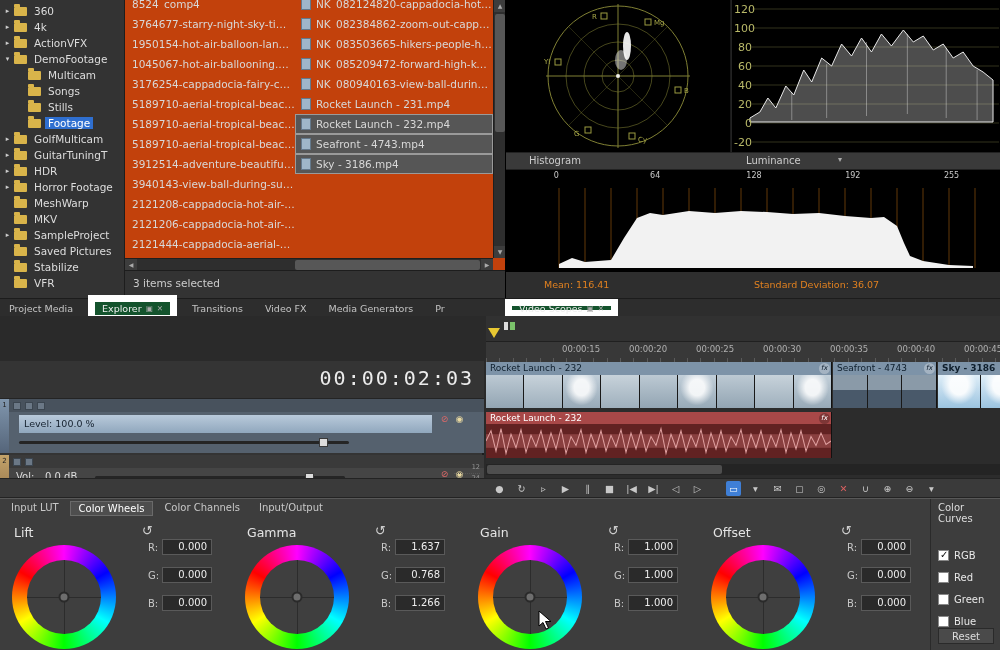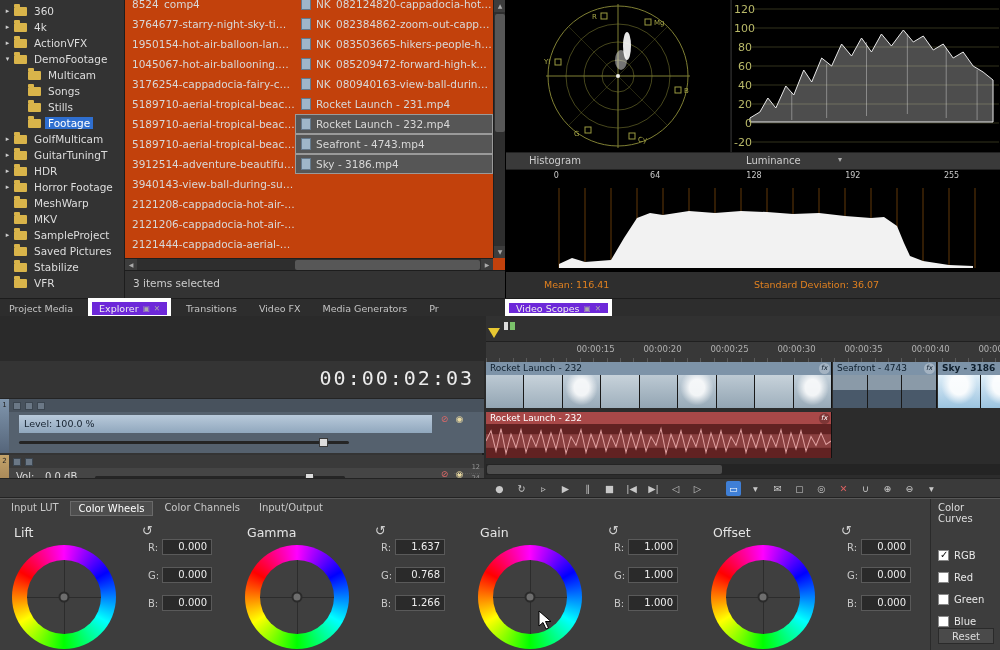--- a/index.html
+++ b/index.html
@@ -55,21 +55,21 @@
   .hlabels .hl{width:104px;text-align:center;font-size:8px;color:#c9c9c9;}
   .hsvg{position:absolute;left:0;top:16px;width:495px;height:86px;}
   .sstatus{position:absolute;left:0;top:272px;width:495px;height:26px;background:#2e2e2e;font-size:9.5px;color:#e08020;}
   .sstatus .mean{position:absolute;left:38px;top:7px;}
   .sstatus .stdev{position:absolute;left:248px;top:7px;}
 
   
   .tabbar{position:absolute;left:0;top:298px;width:1000px;height:32px;background:#2d2d2d;border-top:1px solid #1c1c1c;border-bottom:1px solid #1c1c1c;}
   .tabs-left{position:absolute;left:2px;top:0;display:flex;gap:8px;height:18px;align-items:center;}
   .tab{display:flex;align-items:center;gap:4px;padding:1px 7px;font-size:9.5px;color:#c4c4c4;white-space:nowrap;cursor:default;}
-  .tab.active{background:#6d28d9;border:4px solid #ffffff;color:#eee;}
+  .tab.active{background:#14532d;border:7px solid #ffffff;color:#eee;}
   .tab .ticon{display:none;font-size:7.5px;color:#aaa;}
   .tab.active .ticon{display:inline-block;}
   .scopes-tab{position:absolute;left:505px;top:0;height:18px;}
 
   
   .tl{position:absolute;left:0;top:316px;width:1000px;height:162px;background:#2a2a2a;}
   .thead{position:absolute;left:0;top:0;width:484px;height:162px;background:#343434;border-right:2px solid #1d1d1d;margin-top:45px;}
   .tctop{position:absolute;left:0;top:0;width:484px;height:38px;background:#343434;border-bottom:1px solid #242424;}
   .timecode{position:absolute;right:10px;top:5px;font-family:"DejaVu Sans Mono",monospace;font-size:20px;letter-spacing:2px;color:#ececec;}
   .track{position:absolute;left:0;width:484px;}
@@ -101,21 +101,21 @@
   .rlabel{position:absolute;left:16px;top:2px;font-size:13px;color:#ccc;}
   .sline.rate{left:64px;width:240px;top:7px;}
 
   .ttrack{position:absolute;left:486px;top:0;width:514px;height:162px;background:#2c2c2c;}
   .mrow{position:absolute;left:0;top:0;width:514px;height:26px;background:#313131;border-bottom:1px solid #202020;}
   .ymark{position:absolute;left:2px;top:12px;width:0;height:0;border-left:6px solid transparent;border-right:6px solid transparent;border-top:10px solid #e8c832;}
   .wflag{position:absolute;left:18px;top:6px;width:4px;height:8px;background:#ddd;}
   .gflag{position:absolute;left:24px;top:6px;width:5px;height:8px;background:#7ac26a;}
   .ruler{position:absolute;left:0;top:26px;width:514px;height:20px;background:#383838;overflow:hidden;}
   .rlabels{display:flex;padding-left:76px;}
-  .rlabels .rl{width:67px;flex:none;text-align:center;font-size:8.5px;color:#b0b0b0;padding-top:2px;}
+  .rlabels .rl{width:67px;flex:none;font-size:8.5px;color:#b0b0b0;padding-top:2px;}
   .rticks{position:absolute;left:0;bottom:0;width:100%;height:4px;
           background:repeating-linear-gradient(90deg,#5a5a5a 0 1px,transparent 1px 13.4px);}
   .vtrack{position:absolute;left:0;top:46px;width:514px;height:46px;}
   .atrack{position:absolute;left:0;top:96px;width:514px;height:46px;}
   .clip{position:absolute;top:0;height:46px;overflow:hidden;border-right:1px solid #111;}
   .chead{position:relative;height:13px;background:#7d93a8;color:#0e1e2c;font-size:9px;line-height:13px;padding:0 4px;white-space:nowrap;overflow:hidden;}
   .chead.a{background:#a84848;color:#fff;height:12px;line-height:12px;}
   .fx{position:absolute;right:1px;top:1px;width:11px;height:11px;border-radius:50%;background:rgba(255,255,255,0.3);color:#102030;font-size:7px;font-style:italic;line-height:11px;text-align:center;padding:0;}
   .chead.a .fx{color:#fff;background:rgba(0,0,0,0.25);}
   .cbody{position:absolute;left:0;right:0;top:13px;bottom:0;display:flex;gap:1px;background:#191919;}

